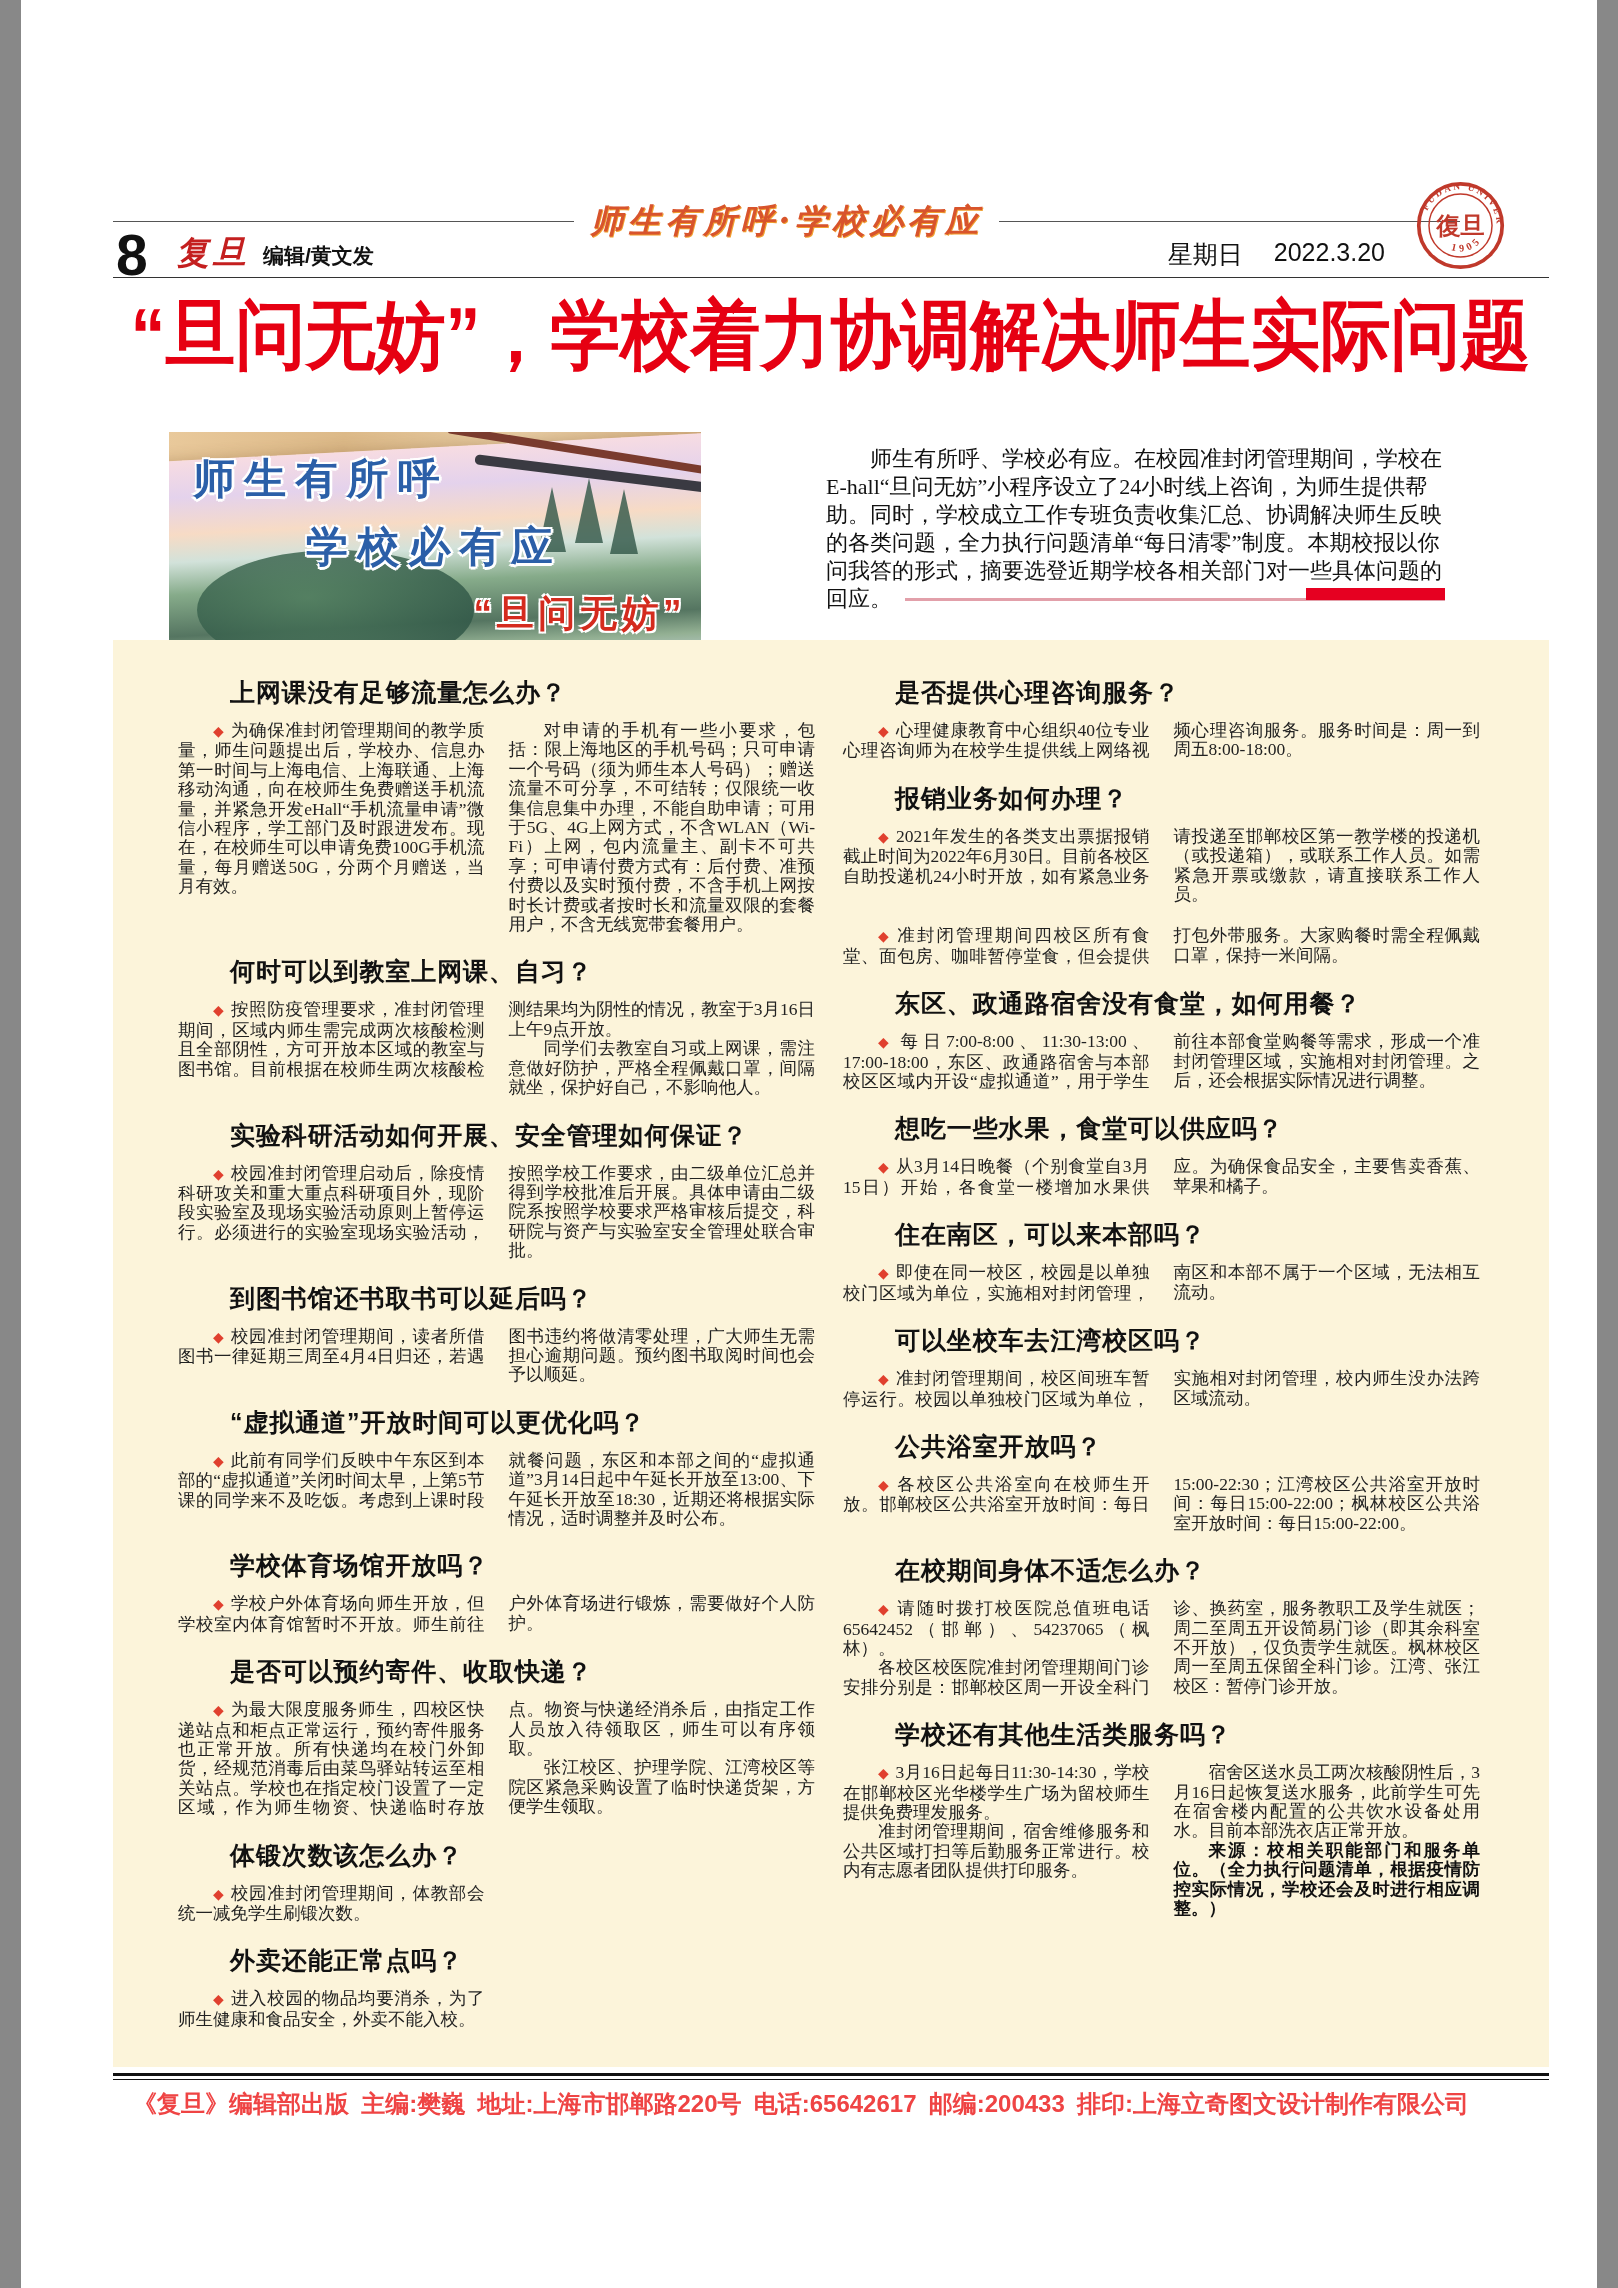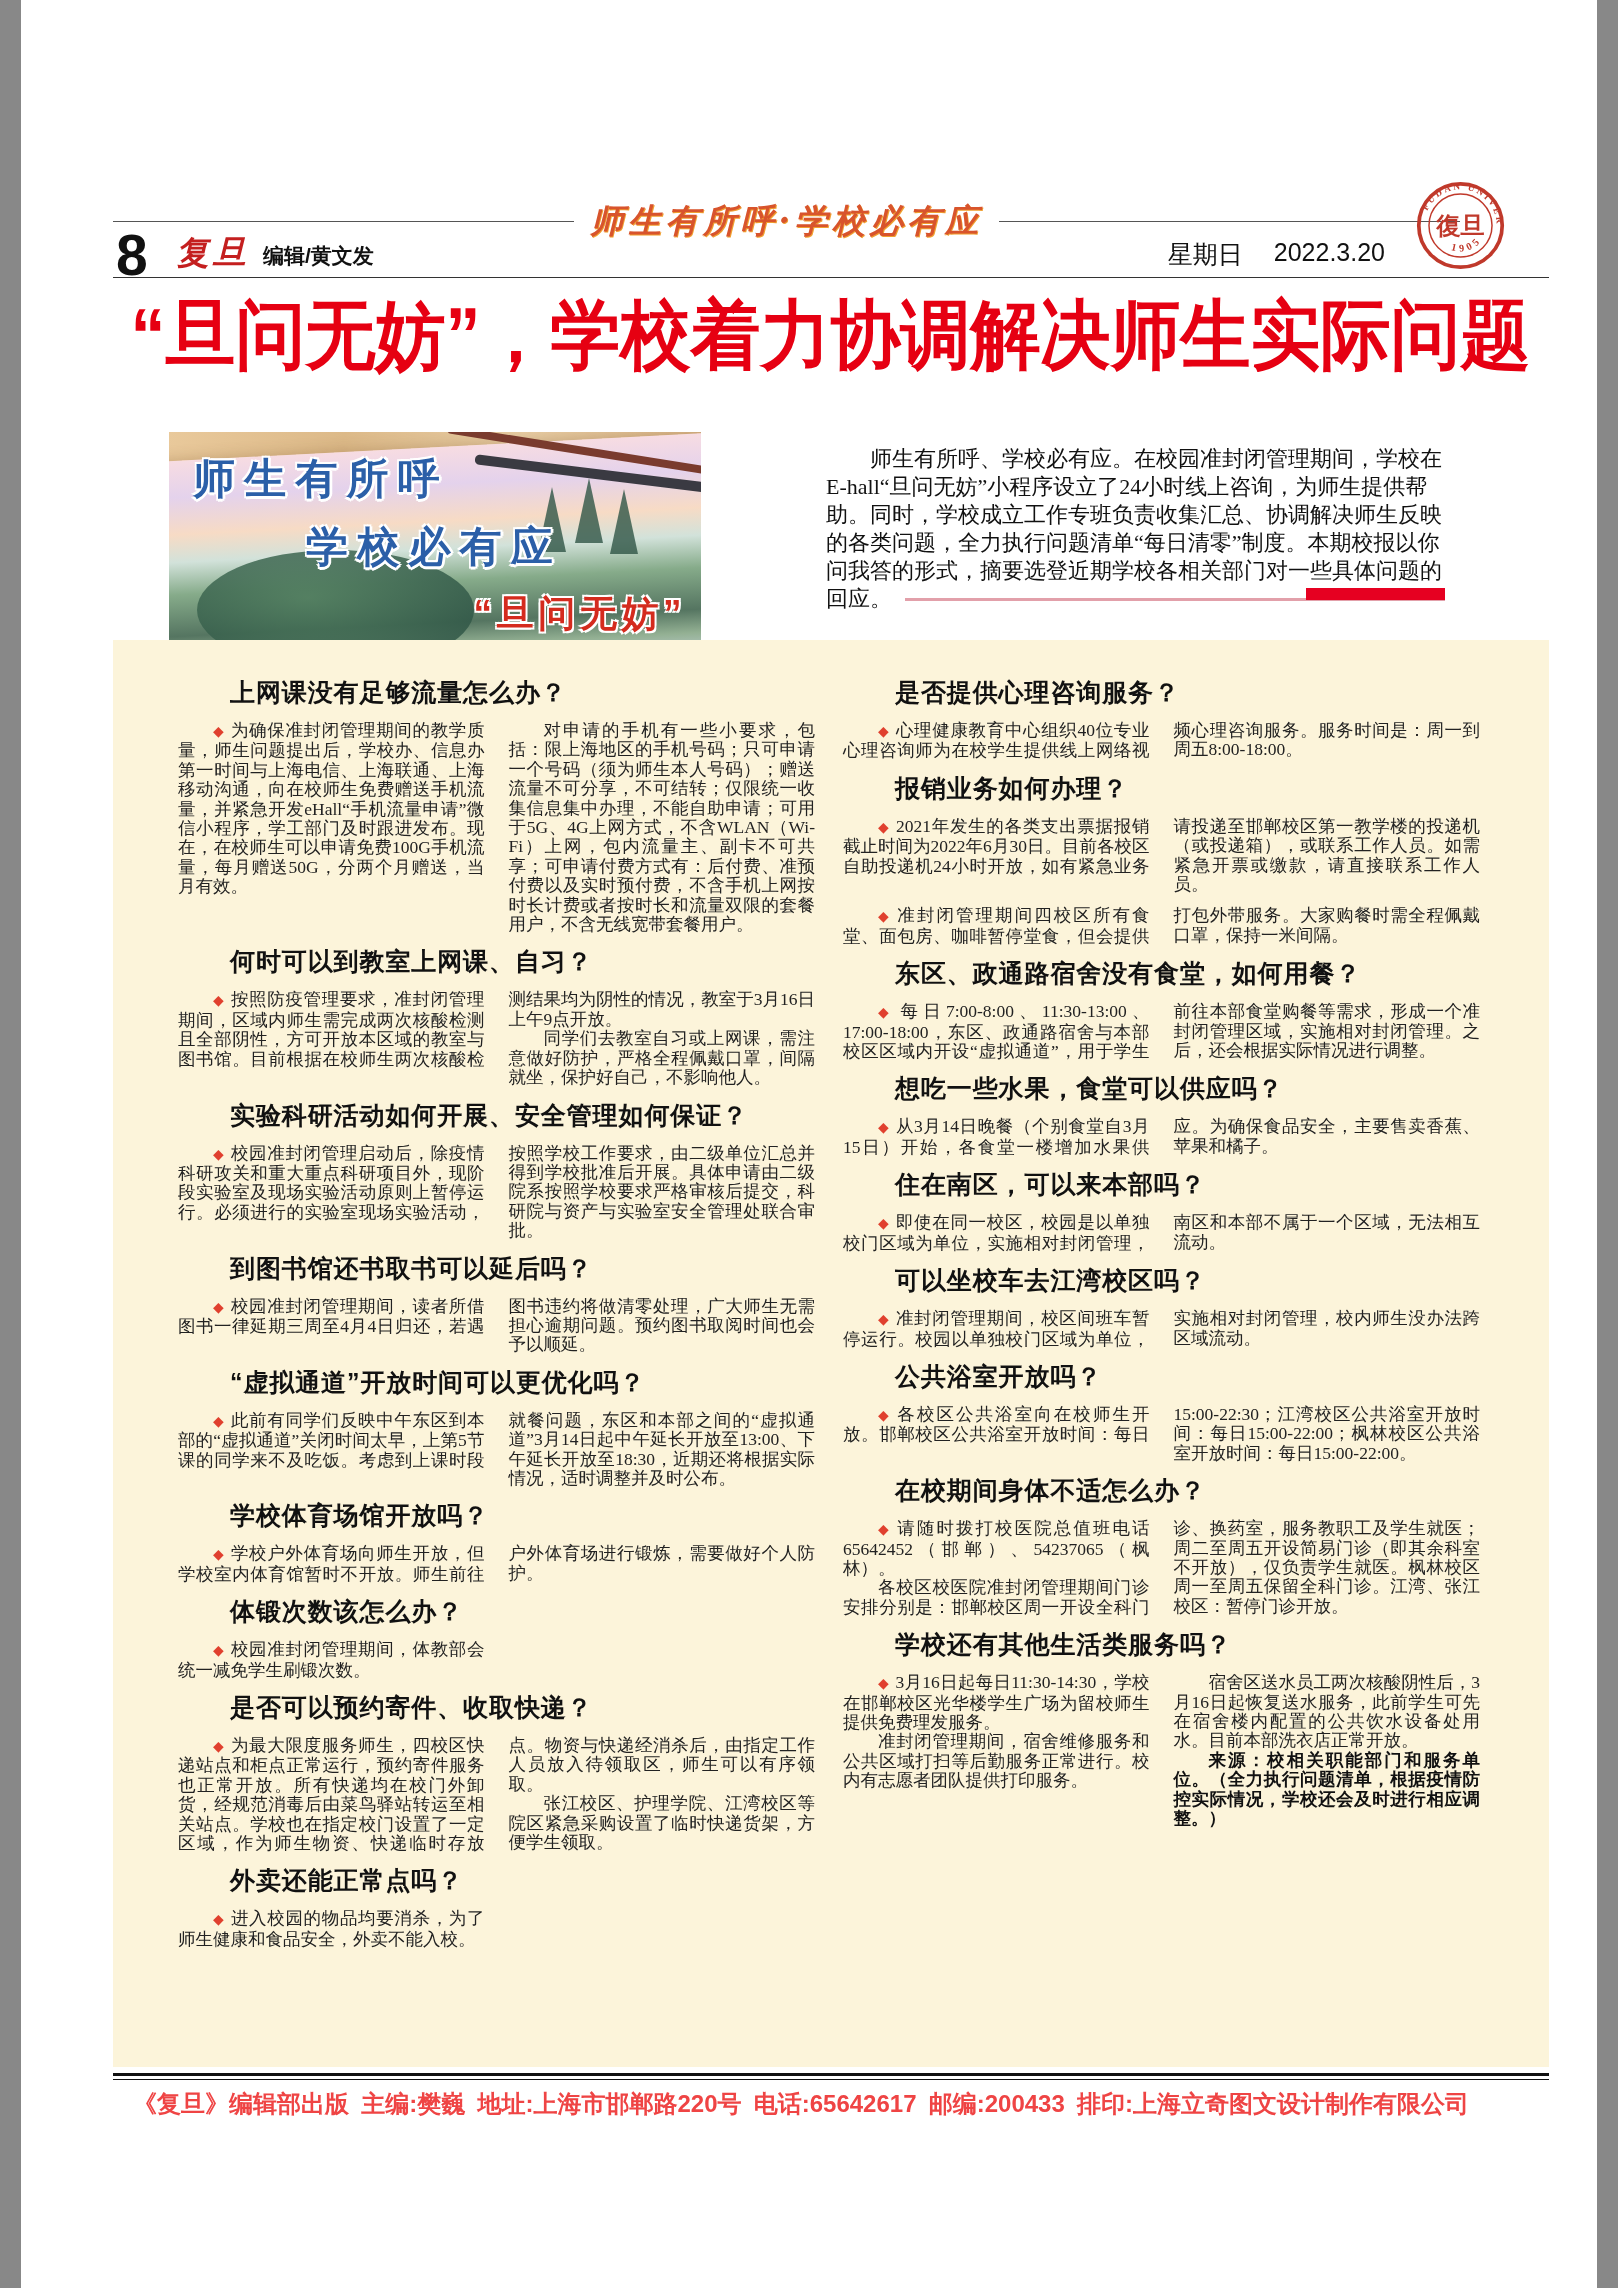--- a/index.html
+++ b/index.html
@@ -48,21 +48,21 @@
   
   .intro{position:absolute;left:805px;top:445px;width:635px;font:22px/28px "Liberation Serif",serif;
          color:#111;text-indent:2em;}
   .intro-underline{position:absolute;left:884px;top:598px;width:540px;height:2.8px;background:#e2a0aa;}
   .intro-redbar{position:absolute;left:1285px;top:588px;width:139px;height:12px;background:#e60021;}
 
   
   .content{position:absolute;left:92px;top:640px;width:1436px;height:1427px;background:#fcf4da;
            box-sizing:border-box;padding:37px 70px 17px 65px;display:flex;gap:28px;overflow:hidden;}
   .col{width:637px;flex:0 0 637px;}
-  .qa{margin-top:12px;}
+  .qa{margin-top:22px;}
   .qa:first-child{margin-top:0;}
   .q-title{margin:0 0 13px 0;padding-left:52px;font:bold 25px/31px "Liberation Sans",sans-serif;
            color:#111;letter-spacing:0.9px;}
   .answer{margin-top:11px;column-count:2;column-gap:24px;font:17.5px/19.4px "Liberation Serif",serif;color:#222;
           text-align:justify;}
   .answer p{margin:0;text-indent:2em;}
   .diamond{color:#e0402e;font-size:14px;margin-right:6.5px;font-family:"DejaVu Sans",sans-serif;}
   .src{font-family:"Liberation Sans",sans-serif;font-weight:bold;color:#111;}
 
   
@@ -158,30 +158,30 @@
             <p><span class="diamond">◆</span><span>此前有同学们反映中午东区到本部的“虚拟通道”关闭时间太早，上第5节课的同学来不及吃饭。考虑到上课时段就餐问题，东区和本部之间的“虚拟通道”3月14日起中午延长开放至13:00、下午延长开放至18:30，近期还将根据实际情况，适时调整并及时公布。</span></p>
           </div>
         </section>
         <section class="qa">
           <h2 class="q-title">学校体育场馆开放吗？</h2>
           <div class="answer">
             <p><span class="diamond">◆</span><span>学校户外体育场向师生开放，但学校室内体育馆暂时不开放。师生前往户外体育场进行锻炼，需要做好个人防护。</span></p>
           </div>
         </section>
         <section class="qa">
-          <h2 class="q-title">体锻次数该怎么办？</h2>
-          <div class="answer">
-            <p><span class="diamond">◆</span><span>校园准封闭管理期间，体教部会统一减免学生刷锻次数。</span></p>
-          </div>
-        </section>
-        <section class="qa">
           <h2 class="q-title">是否可以预约寄件、收取快递？</h2>
           <div class="answer">
             <p><span class="diamond">◆</span><span>为最大限度服务师生，四校区快递站点和柜点正常运行，预约寄件服务也正常开放。所有快递均在校门外卸货，经规范消毒后由菜鸟驿站转运至相关站点。学校也在指定校门设置了一定区域，作为师生物资、快递临时存放点。物资与快递经消杀后，由指定工作人员放入待领取区，师生可以有序领取。</span></p>
             <p><span>张江校区、护理学院、江湾校区等院区紧急采购设置了临时快递货架，方便学生领取。</span></p>
+          </div>
+        </section>
+        <section class="qa">
+          <h2 class="q-title">体锻次数该怎么办？</h2>
+          <div class="answer">
+            <p><span class="diamond">◆</span><span>校园准封闭管理期间，体教部会统一减免学生刷锻次数。</span></p>
           </div>
         </section>
         <section class="qa">
           <h2 class="q-title">外卖还能正常点吗？</h2>
           <div class="answer">
             <p><span class="diamond">◆</span><span>进入校园的物品均要消杀，为了师生健康和食品安全，外卖不能入校。</span></p>
           </div>
         </section>
       </div>
     <div class="col">

